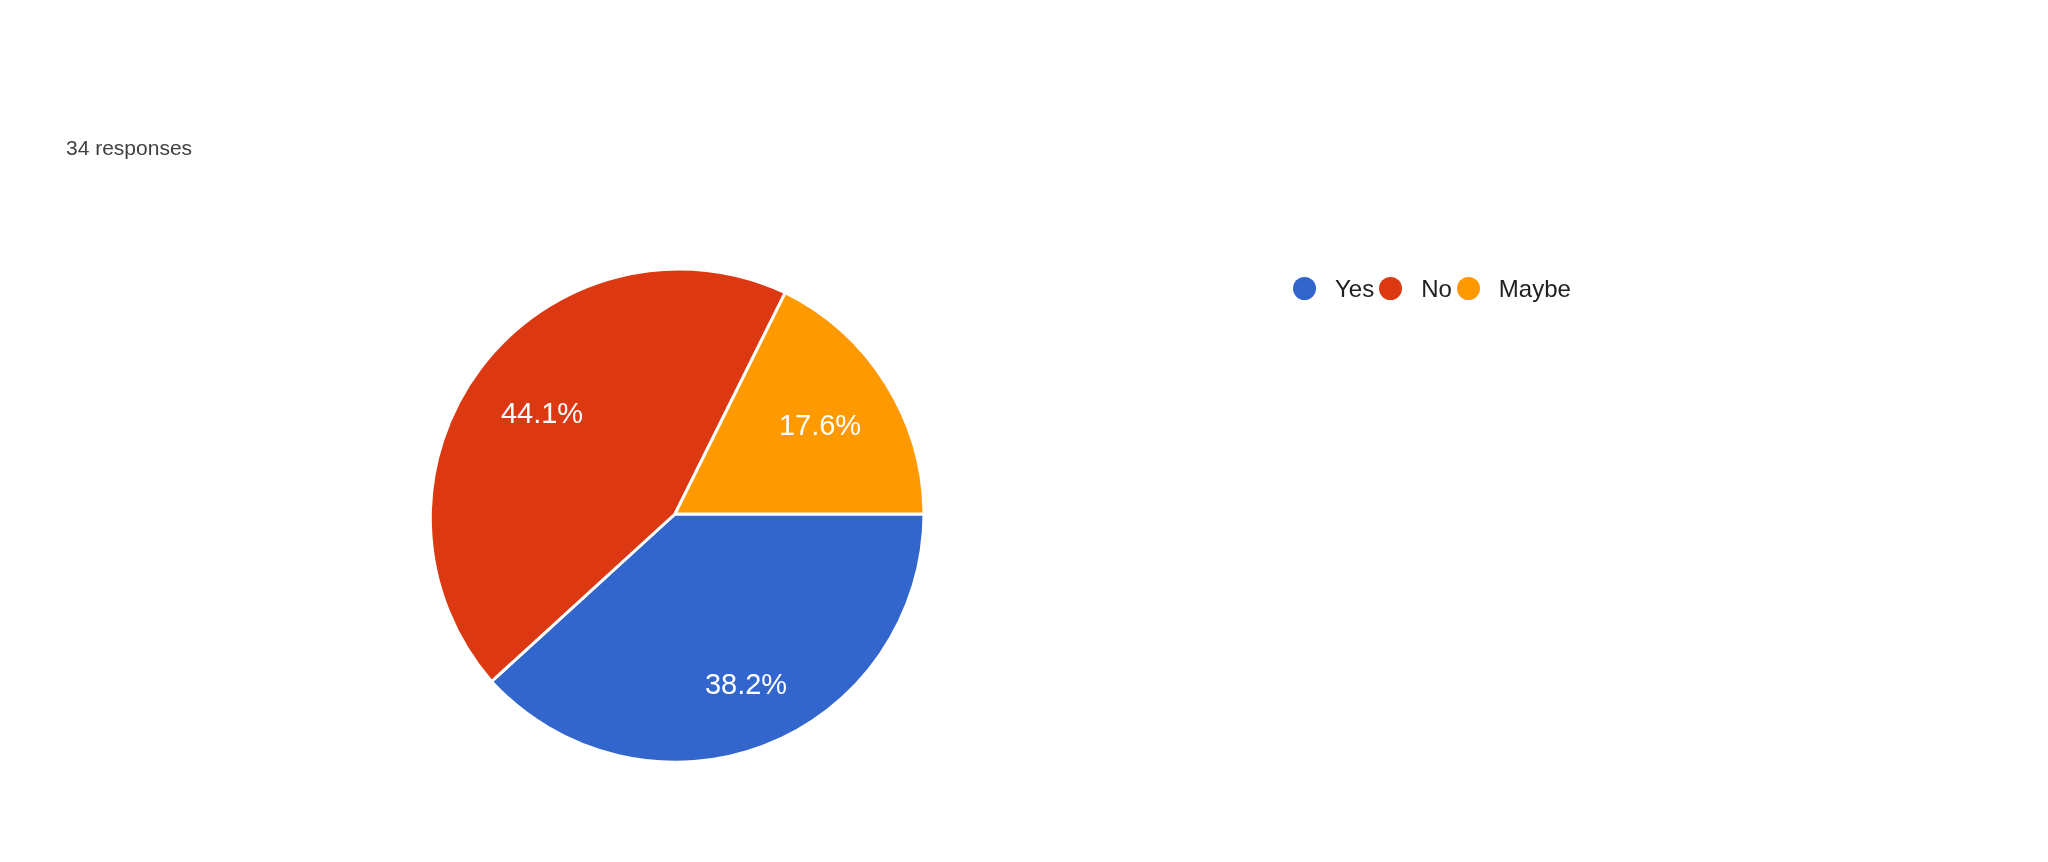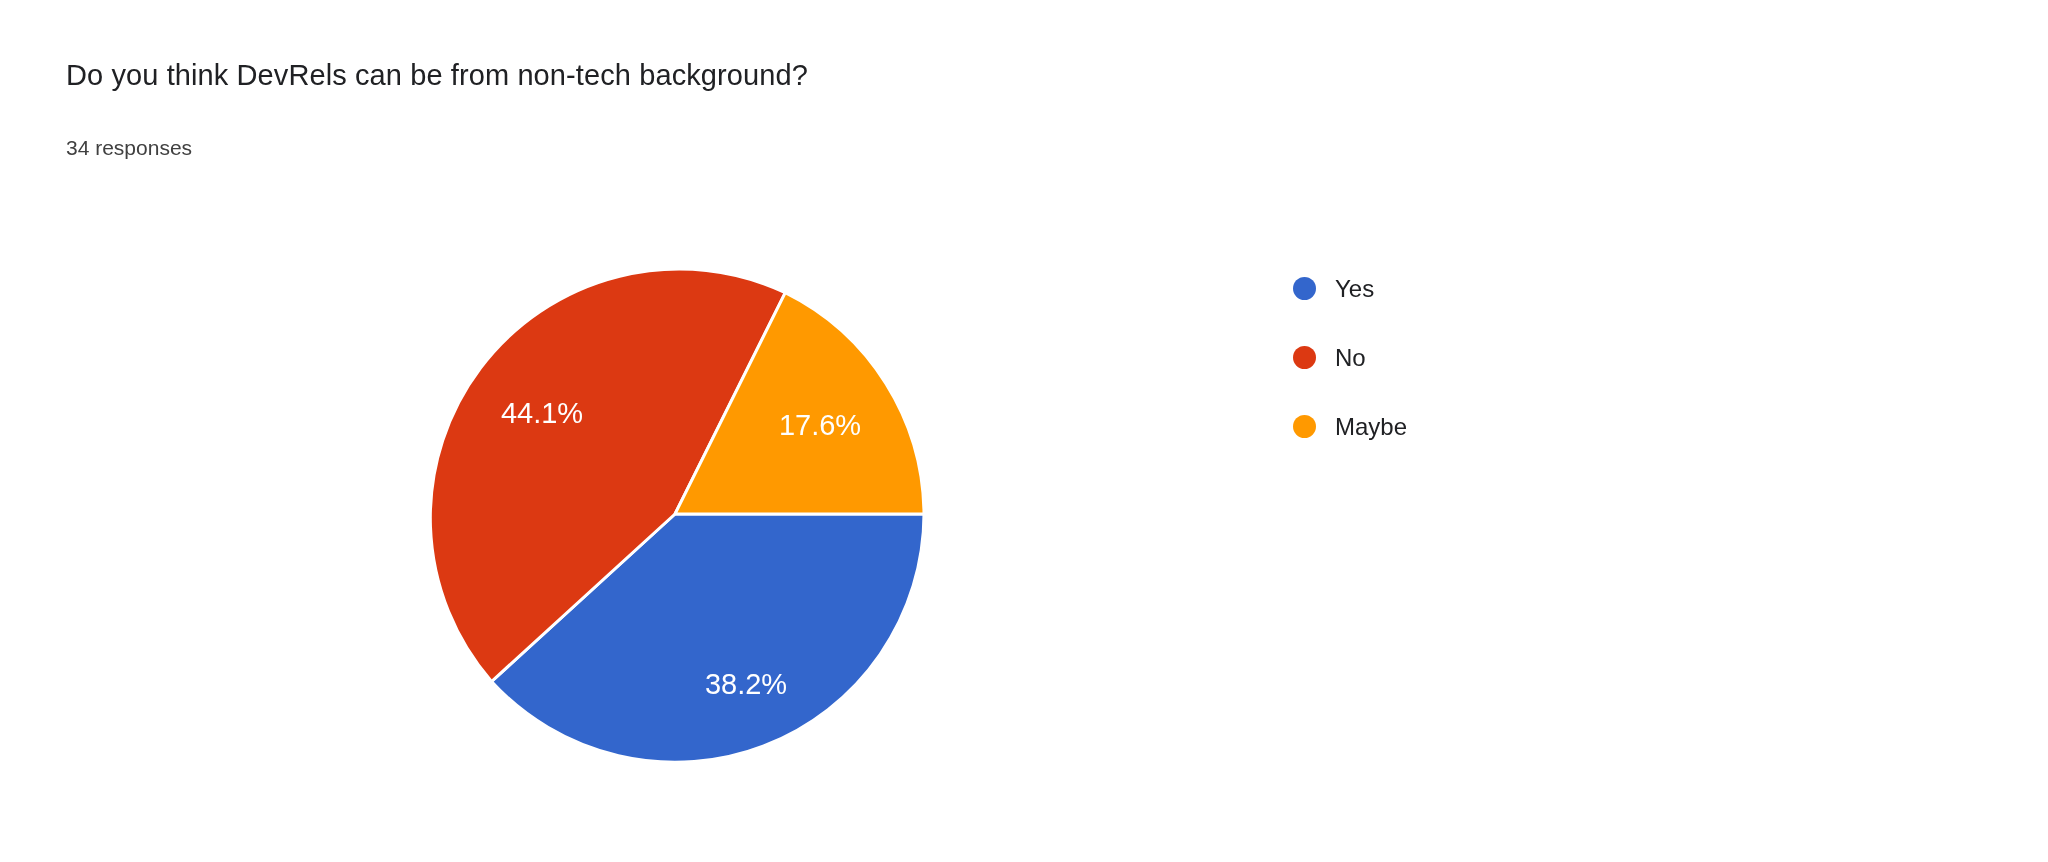--- a/index.html
+++ b/index.html
@@ -68,22 +68,21 @@
     fill: #ffffff;
     text-anchor: middle;
     dominant-baseline: middle;
   }
 
   #legend {
     position: absolute;
     left: 1293px;
     top: 262px;
     display: flex;
-    flex-direction: column;
-    gap: 16px;
+    gap: 5px;
     justify-content: center;
   }
 
   .legend-item {
     display: flex;
     flex-direction: row;
     align-items: center;
     height: 53px;
   }
 
@@ -100,21 +99,20 @@
     line-height: 24px;
     color: #202124;
     white-space: nowrap;
   }
 </style>
 </head>
 <body>
 
 <div id="chart-card">
 
-  <div id="chart-title">Do you think DevRels can be from non-tech background?</div>
 
   <div id="chart-subtitle">34 responses</div>
 
   <div id="pie-area">
     <svg id="pie-svg" width="1250" height="862" viewBox="0 0 1250 862">
 
       <path d="M 675 514 L 924 514 A 249 249 0 0 1 491.5 681.5 Z" fill="#3366CC" stroke="#ffffff" stroke-width="3"></path>
 
       <path d="M 675 514 L 491.5 681.5 A 249 249 0 0 1 785.3 292.7 Z" fill="#DC3912" stroke="#ffffff" stroke-width="3"></path>
 

